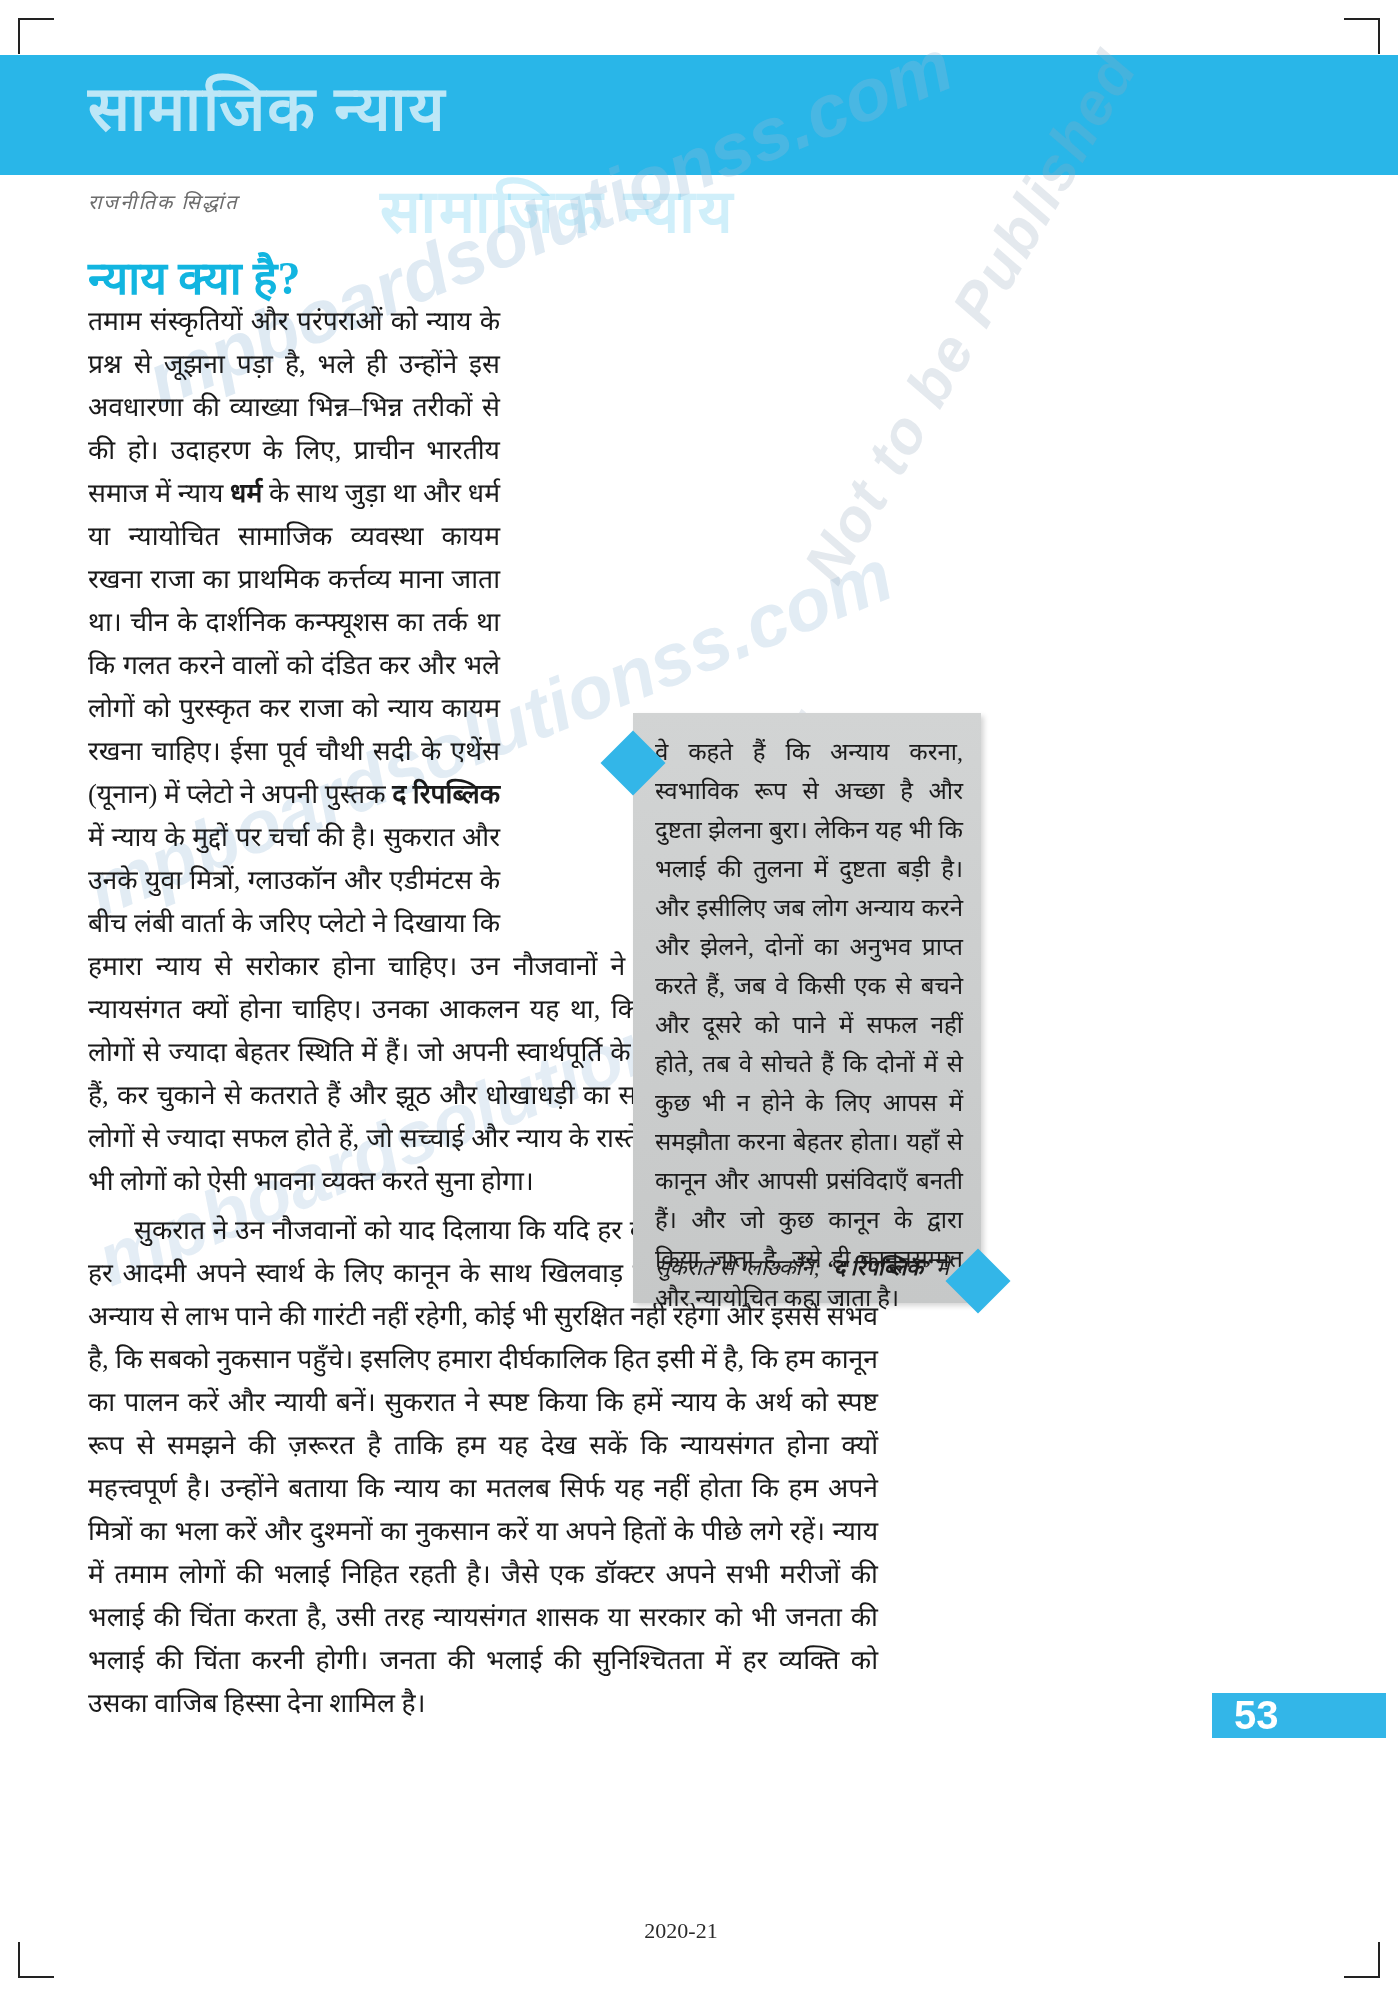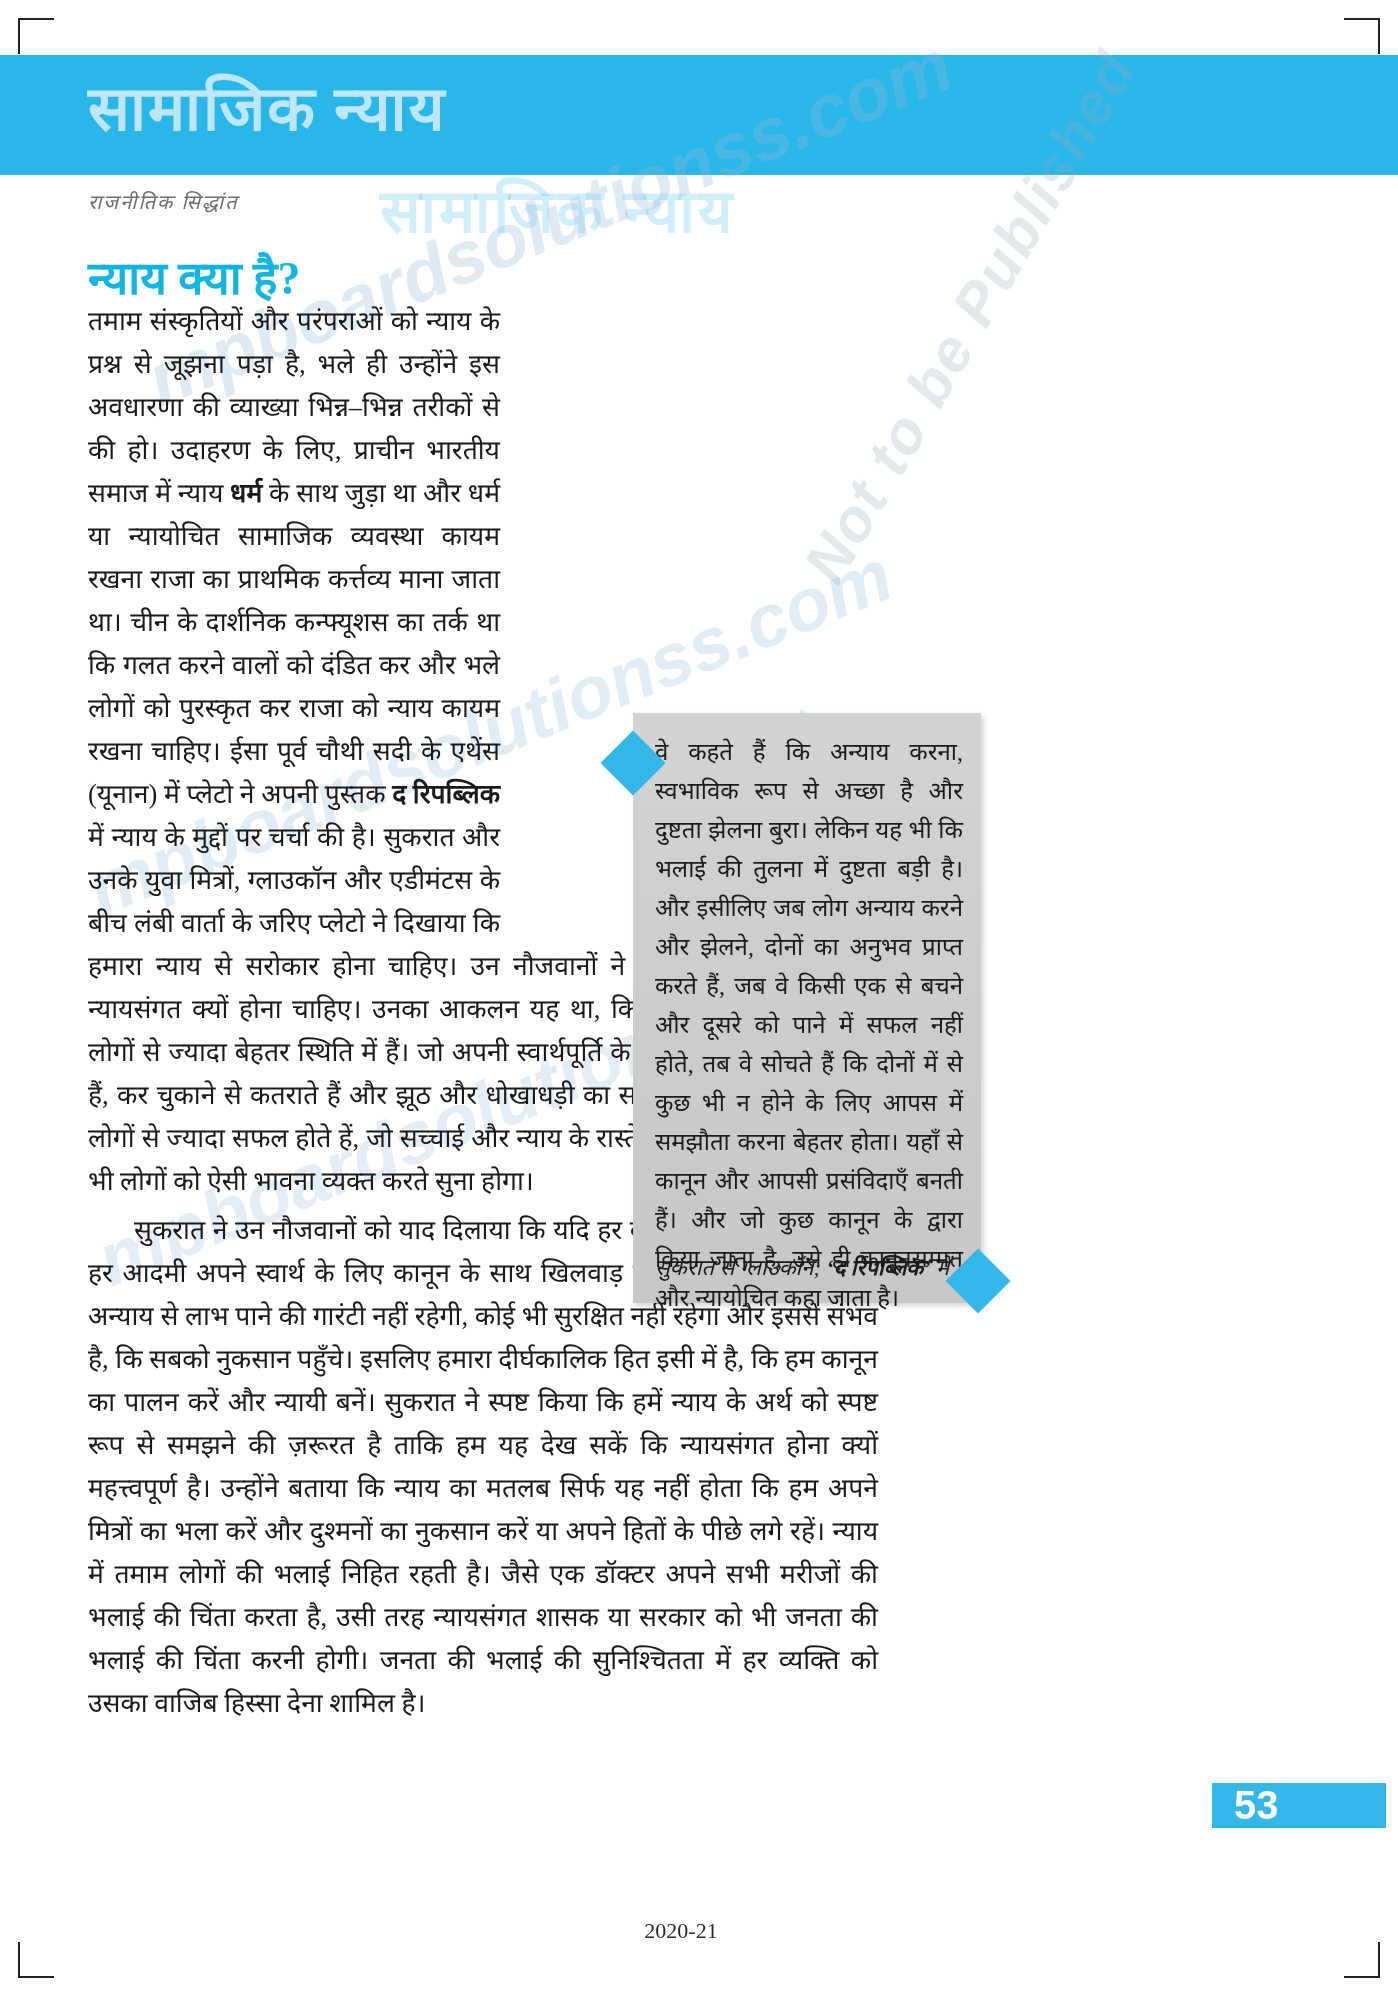--- a/index.html
+++ b/index.html
@@ -211,24 +211,24 @@
     background: #33b6e8;
     transform: rotate(45deg);
   }
   .diamond.top-left  { left: 610px; top: 740px; }
   .diamond.bot-right { left: 955px; top: 1258px; }
 
   
   .pagenum-wrap {
     position: absolute;
     left: 1170px;
-    top: 1772px;
+    top: 1687px;
     height: 56px;
     display: flex;
-    align-items: flex-end;
+    align-items: center;
   }
   .pagenum-tick {
     width: 8px;
     background: #33b6e8;
     margin-right: 6px;
   }
   .pagenum-tick2 {
     width: 22px;
     background: #d9eef8;
     margin-right: 6px;

